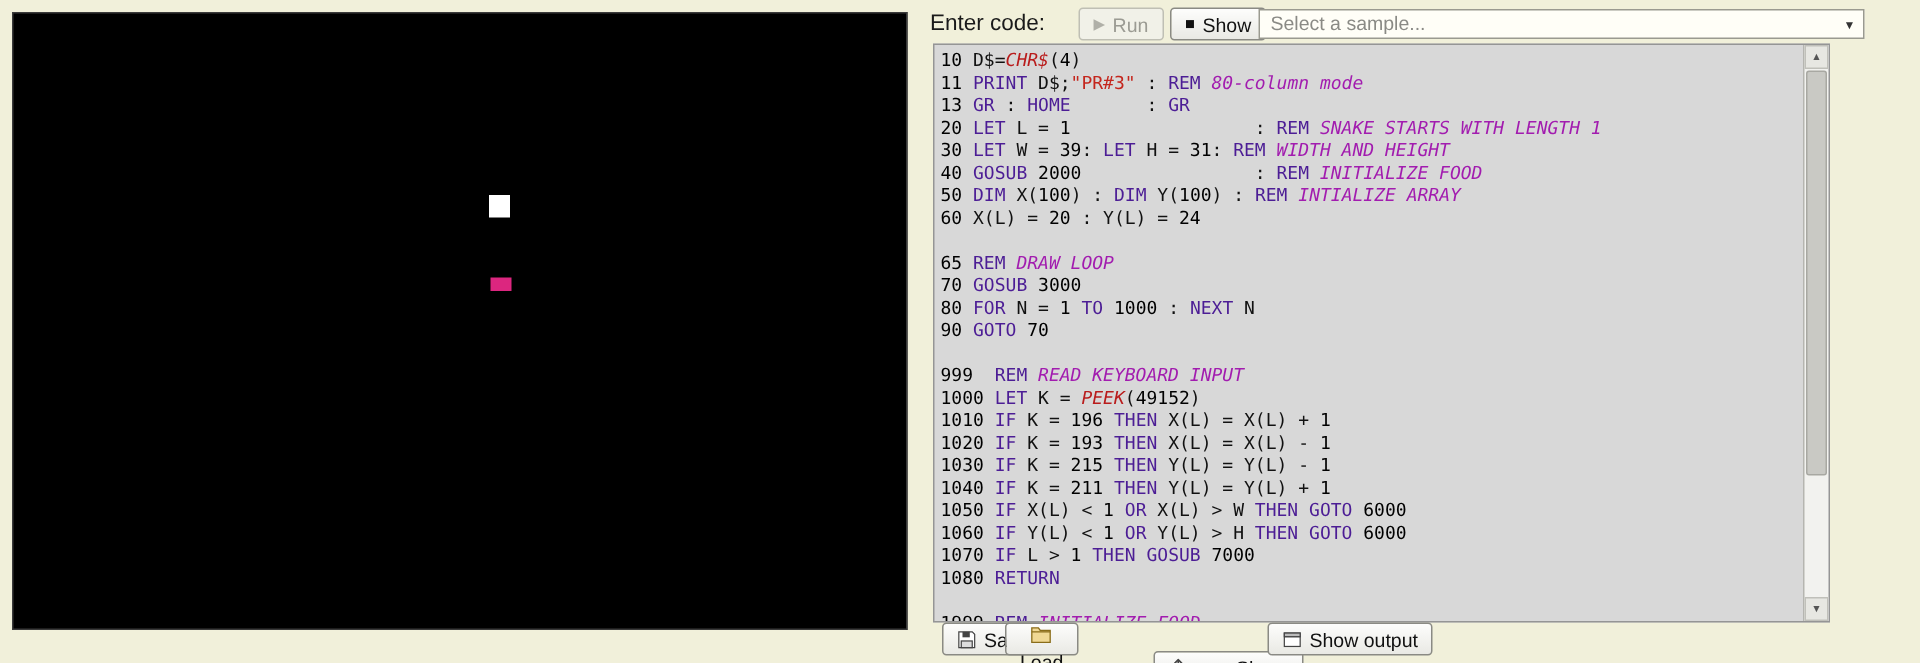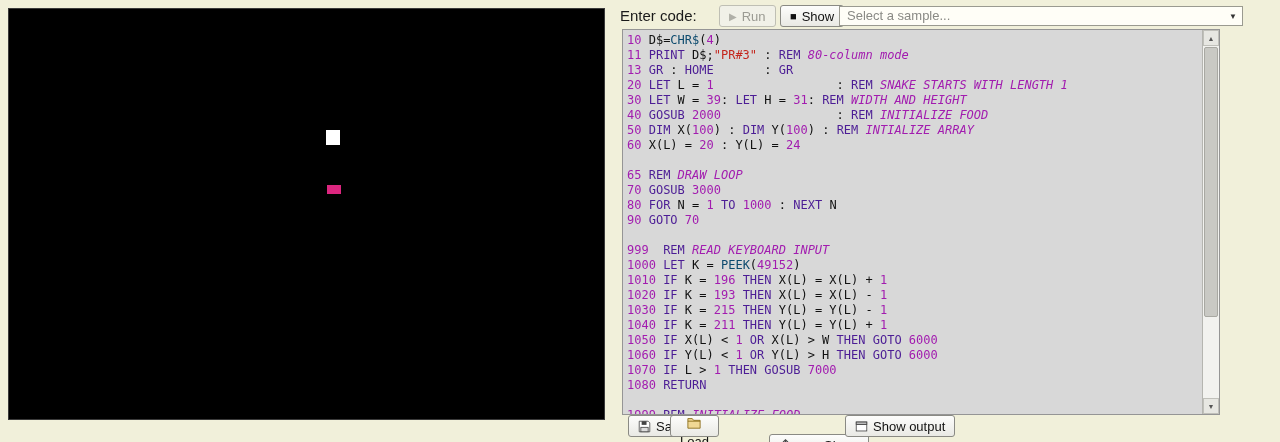--- a/index.html
+++ b/index.html
@@ -58,23 +58,23 @@
     background: #d8d8d8; border: 1px solid #959595; overflow: hidden;
   }
   .code {
     position: absolute; left: 0; top: 0; right: 17px; bottom: 0;
     padding: 3px 4px;
     font-family: "DejaVu Sans Mono", monospace;
     font-size: 12px; line-height: 15px;
     white-space: pre; overflow: hidden; color: #111;
   }
   .code-line { height: 15px; }
-  .tok-num { color: #a21caf; }
+  .tok-num { color: #000000; }
   .tok-kw  { color: #4c1d95; }
-  .tok-fn  { color: #0c4a6e; }
+  .tok-fn  { color: #b91c1c; font-style: italic; }
   .tok-str { color: #c4261d; }
   .tok-com { color: #a21caf; font-style: italic; }
   .tok-pl  { color: #111; }
 
   .scrollbar {
     position: absolute; top: 0; right: 0; width: 17px; height: 100%;
     background: #f2f2ef; border-left: 1px solid #b5b5b0;
   }
   .sb-btn {
     position: absolute; left: 0; width: 16px; height: 16px;

